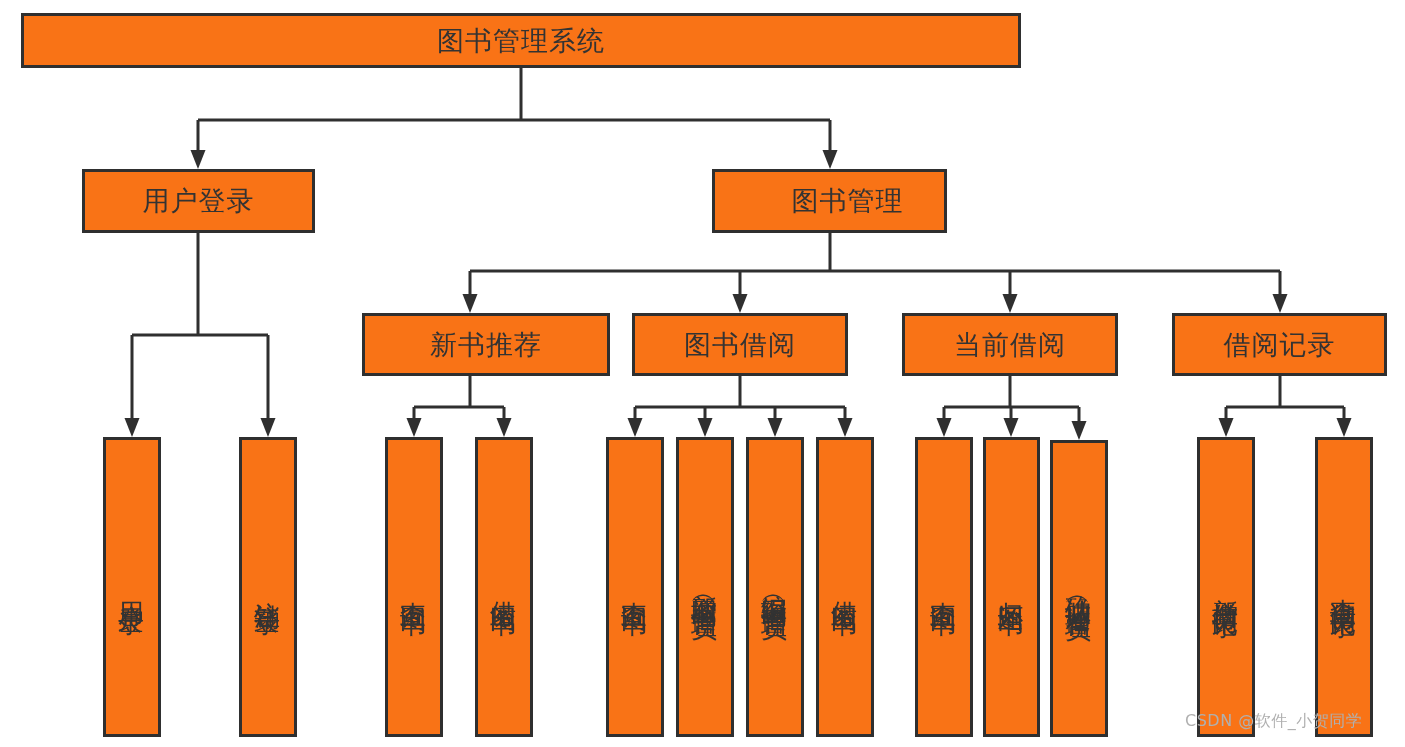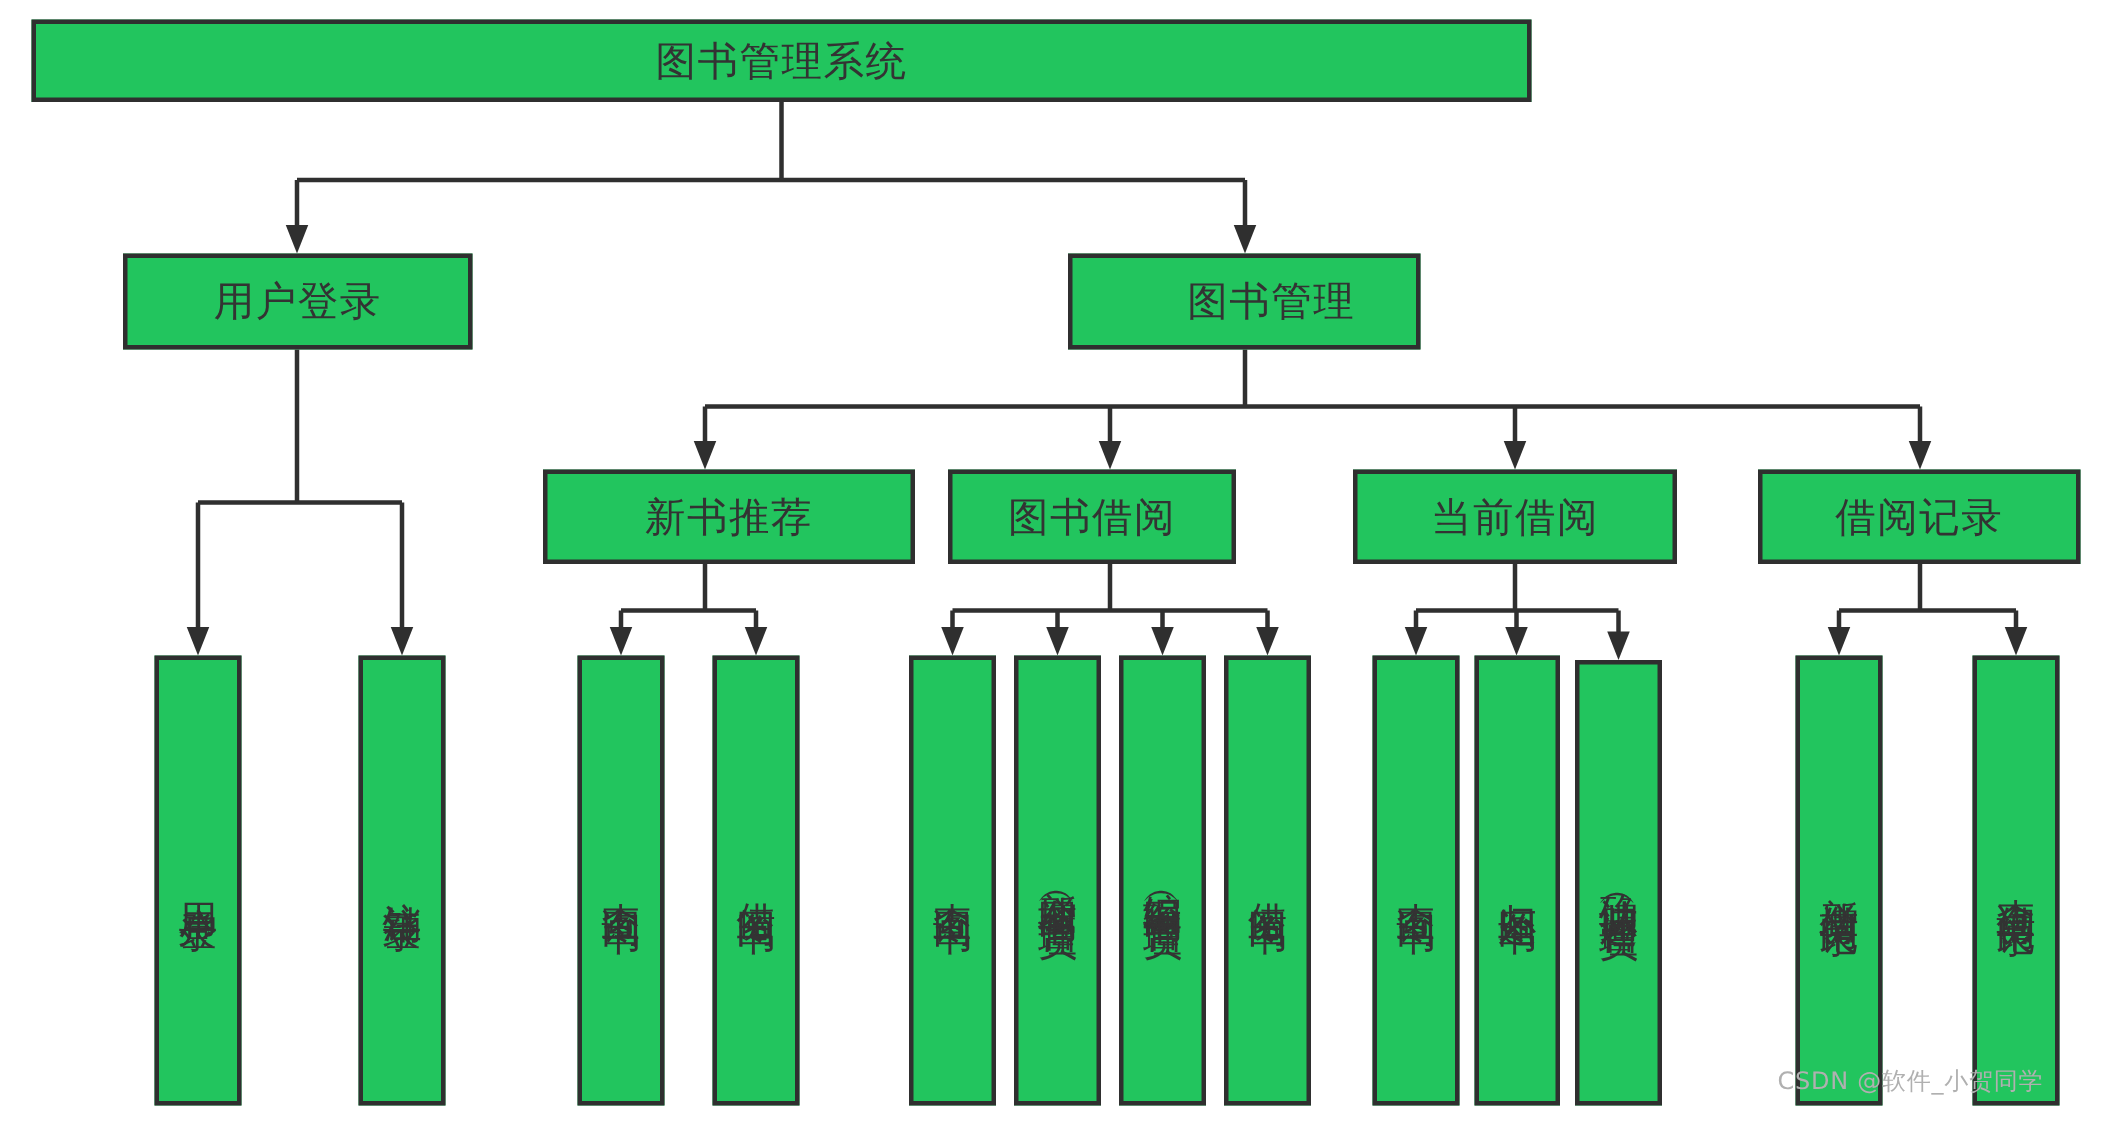--- a/index.html
+++ b/index.html
@@ -12,21 +12,21 @@
     font-family: "DejaVu Sans", "Liberation Sans", sans-serif;
   }
   #connector-layer {
     position: absolute;
     left: 0; top: 0;
     width: 1405px; height: 747px;
   }
   .box {
     position: absolute;
     box-sizing: border-box;
-    background: #22c55e;
+    background: #f97316;
     border: 3px solid #2f2f2f;
     display: flex;
     align-items: center;
     justify-content: center;
     color: #333333;
     white-space: nowrap;
   }
   .hbox {
     font-size: 27px;
     letter-spacing: 1px;
@@ -36,21 +36,21 @@
     text-orientation: mixed;
     font-size: 26px;
     letter-spacing: 3px;
     white-space: normal;
   }
   
   .n-root            { left: 21px;   top: 13px;  width: 1000px; height: 55px; }
   .n-user-login      { left: 82px;   top: 169px; width: 233px;  height: 64px; }
   .n-book-mgmt       { left: 712px;  top: 169px; width: 235px;  height: 64px; padding-left: 36px; }
   .n-new-book-rec    { left: 362px;  top: 313px; width: 248px;  height: 63px; }
-  .n-book-borrow     { left: 632px;  top: 313px; width: 192px;  height: 63px; text-align: right; }
+  .n-book-borrow     { left: 632px;  top: 313px; width: 216px;  height: 63px; text-align: right; }
   .n-current-borrow  { left: 902px;  top: 313px; width: 216px;  height: 63px; }
   .n-borrow-records  { left: 1172px; top: 313px; width: 215px;  height: 63px; }
   .l1  { left: 103px;  top: 437px; width: 58px; height: 300px; }
   .l2  { left: 239px;  top: 437px; width: 58px; height: 300px; }
   .l3  { left: 385px;  top: 437px; width: 58px; height: 300px; }
   .l4  { left: 475px;  top: 437px; width: 58px; height: 300px; }
   .l5  { left: 606px;  top: 437px; width: 58px; height: 300px; }
   .l6  { left: 676px;  top: 437px; width: 58px; height: 300px; }
   .l7  { left: 746px;  top: 437px; width: 58px; height: 300px; }
   .l8  { left: 816px;  top: 437px; width: 58px; height: 300px; }

